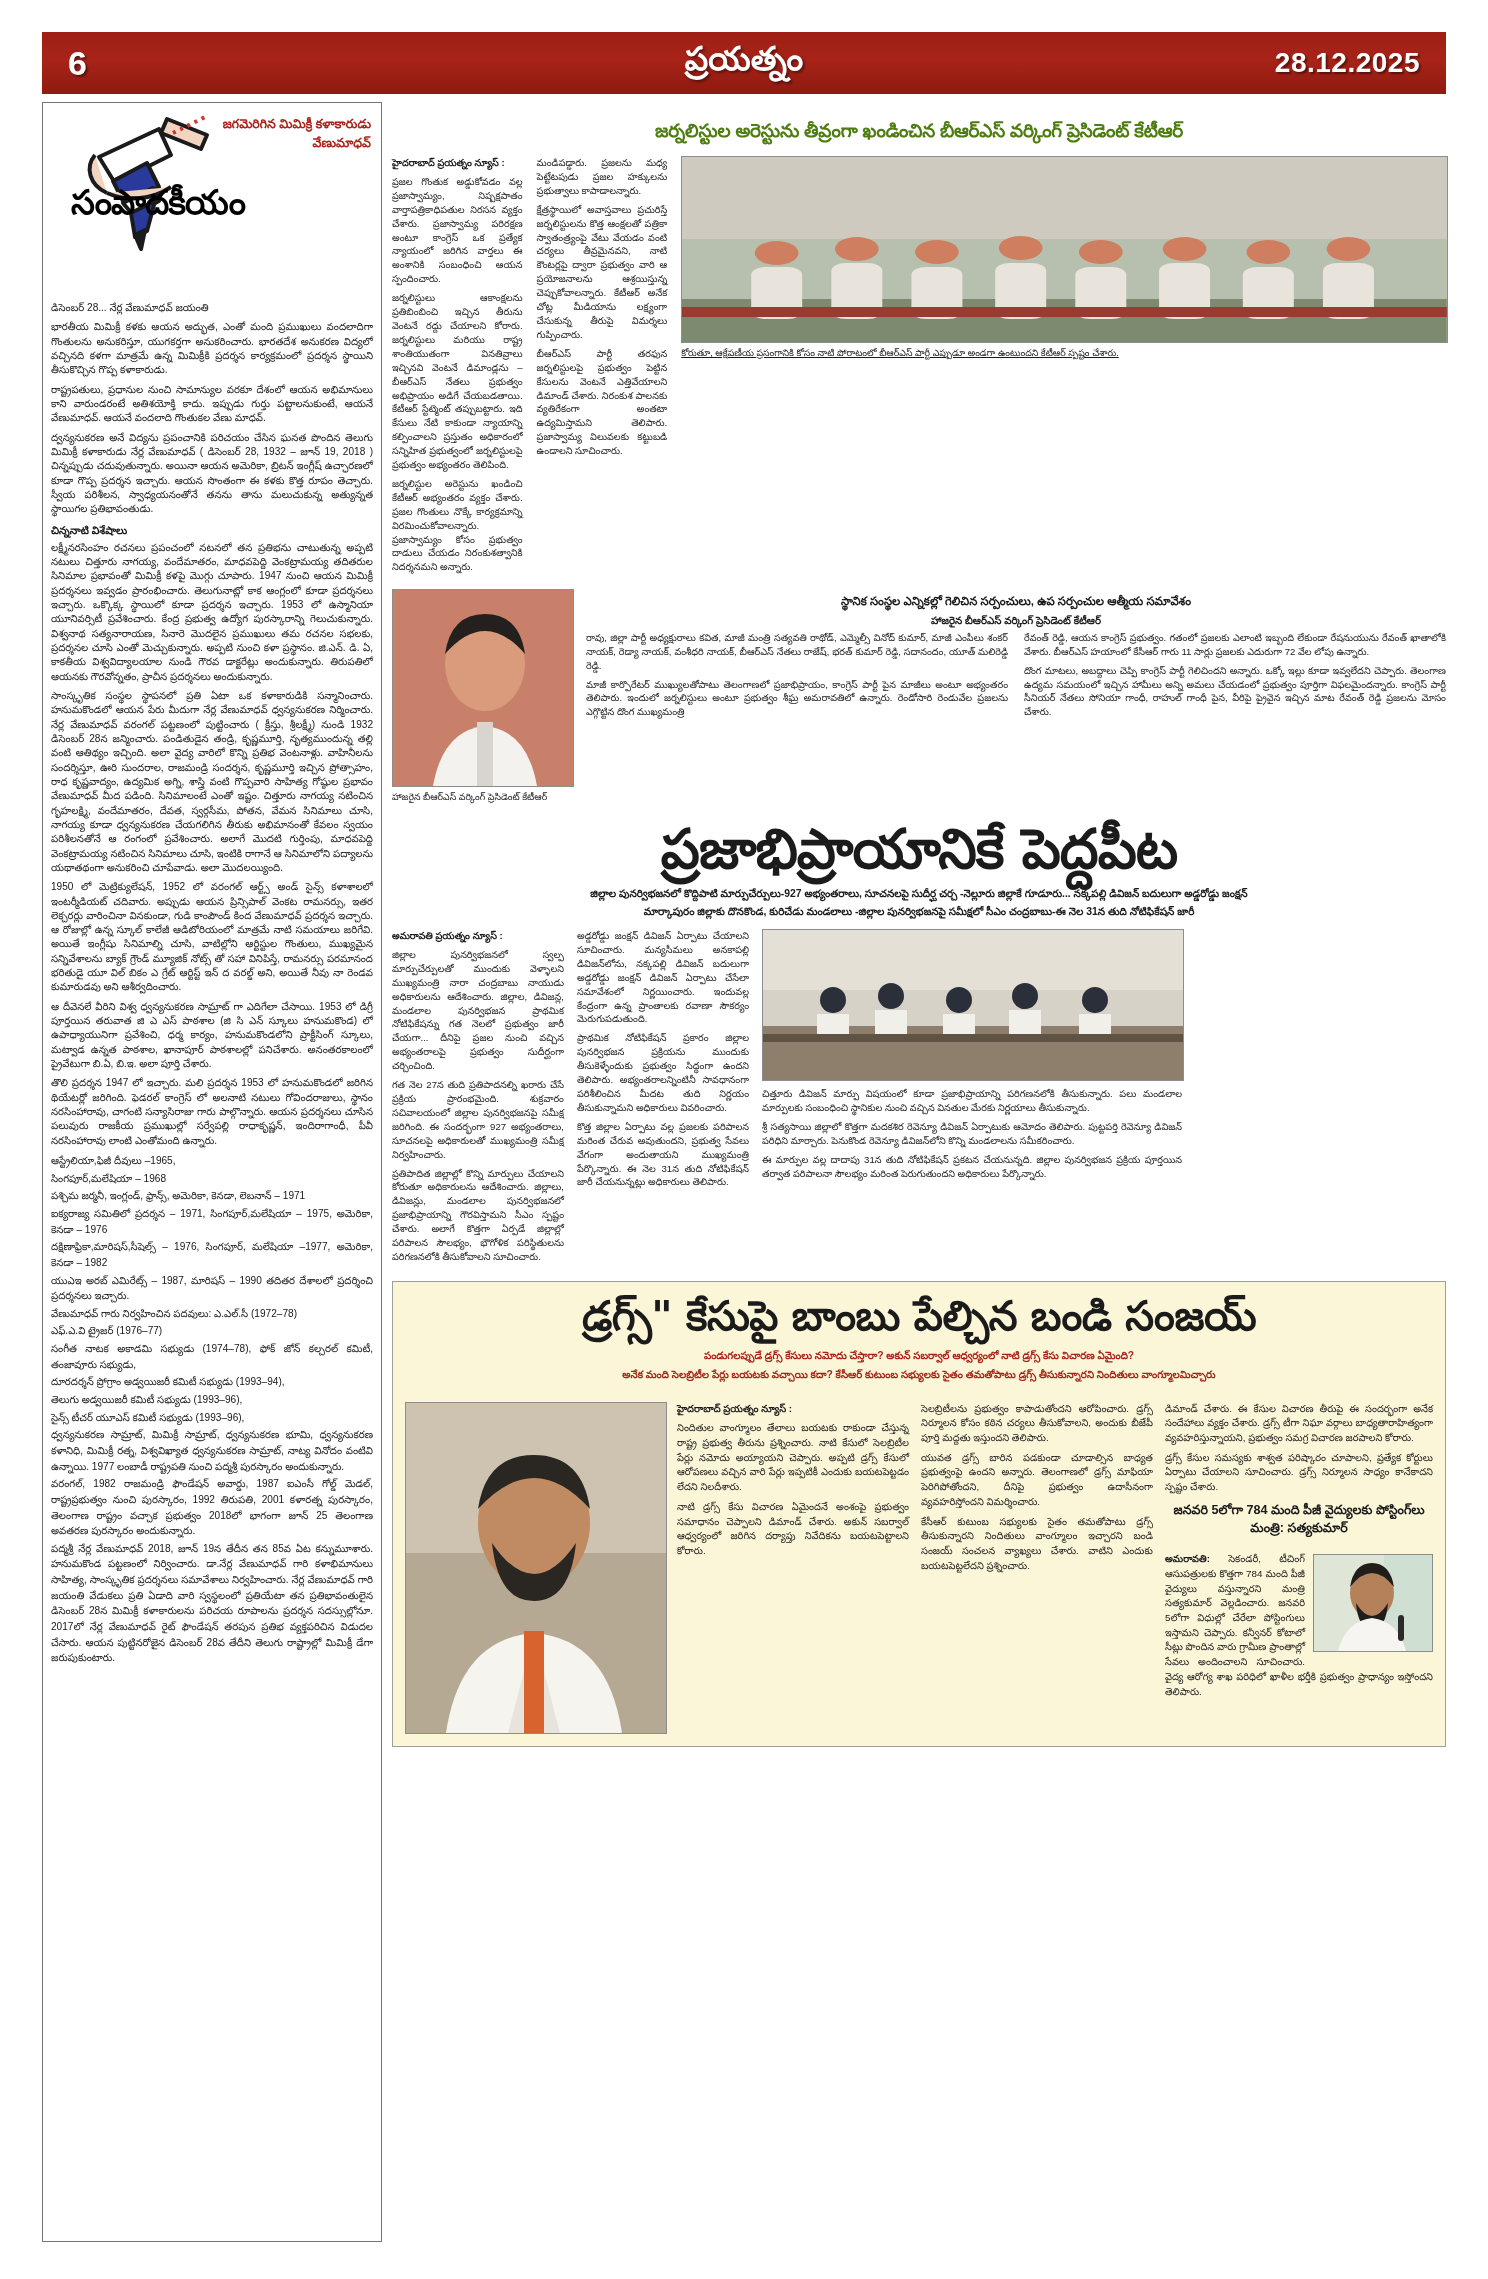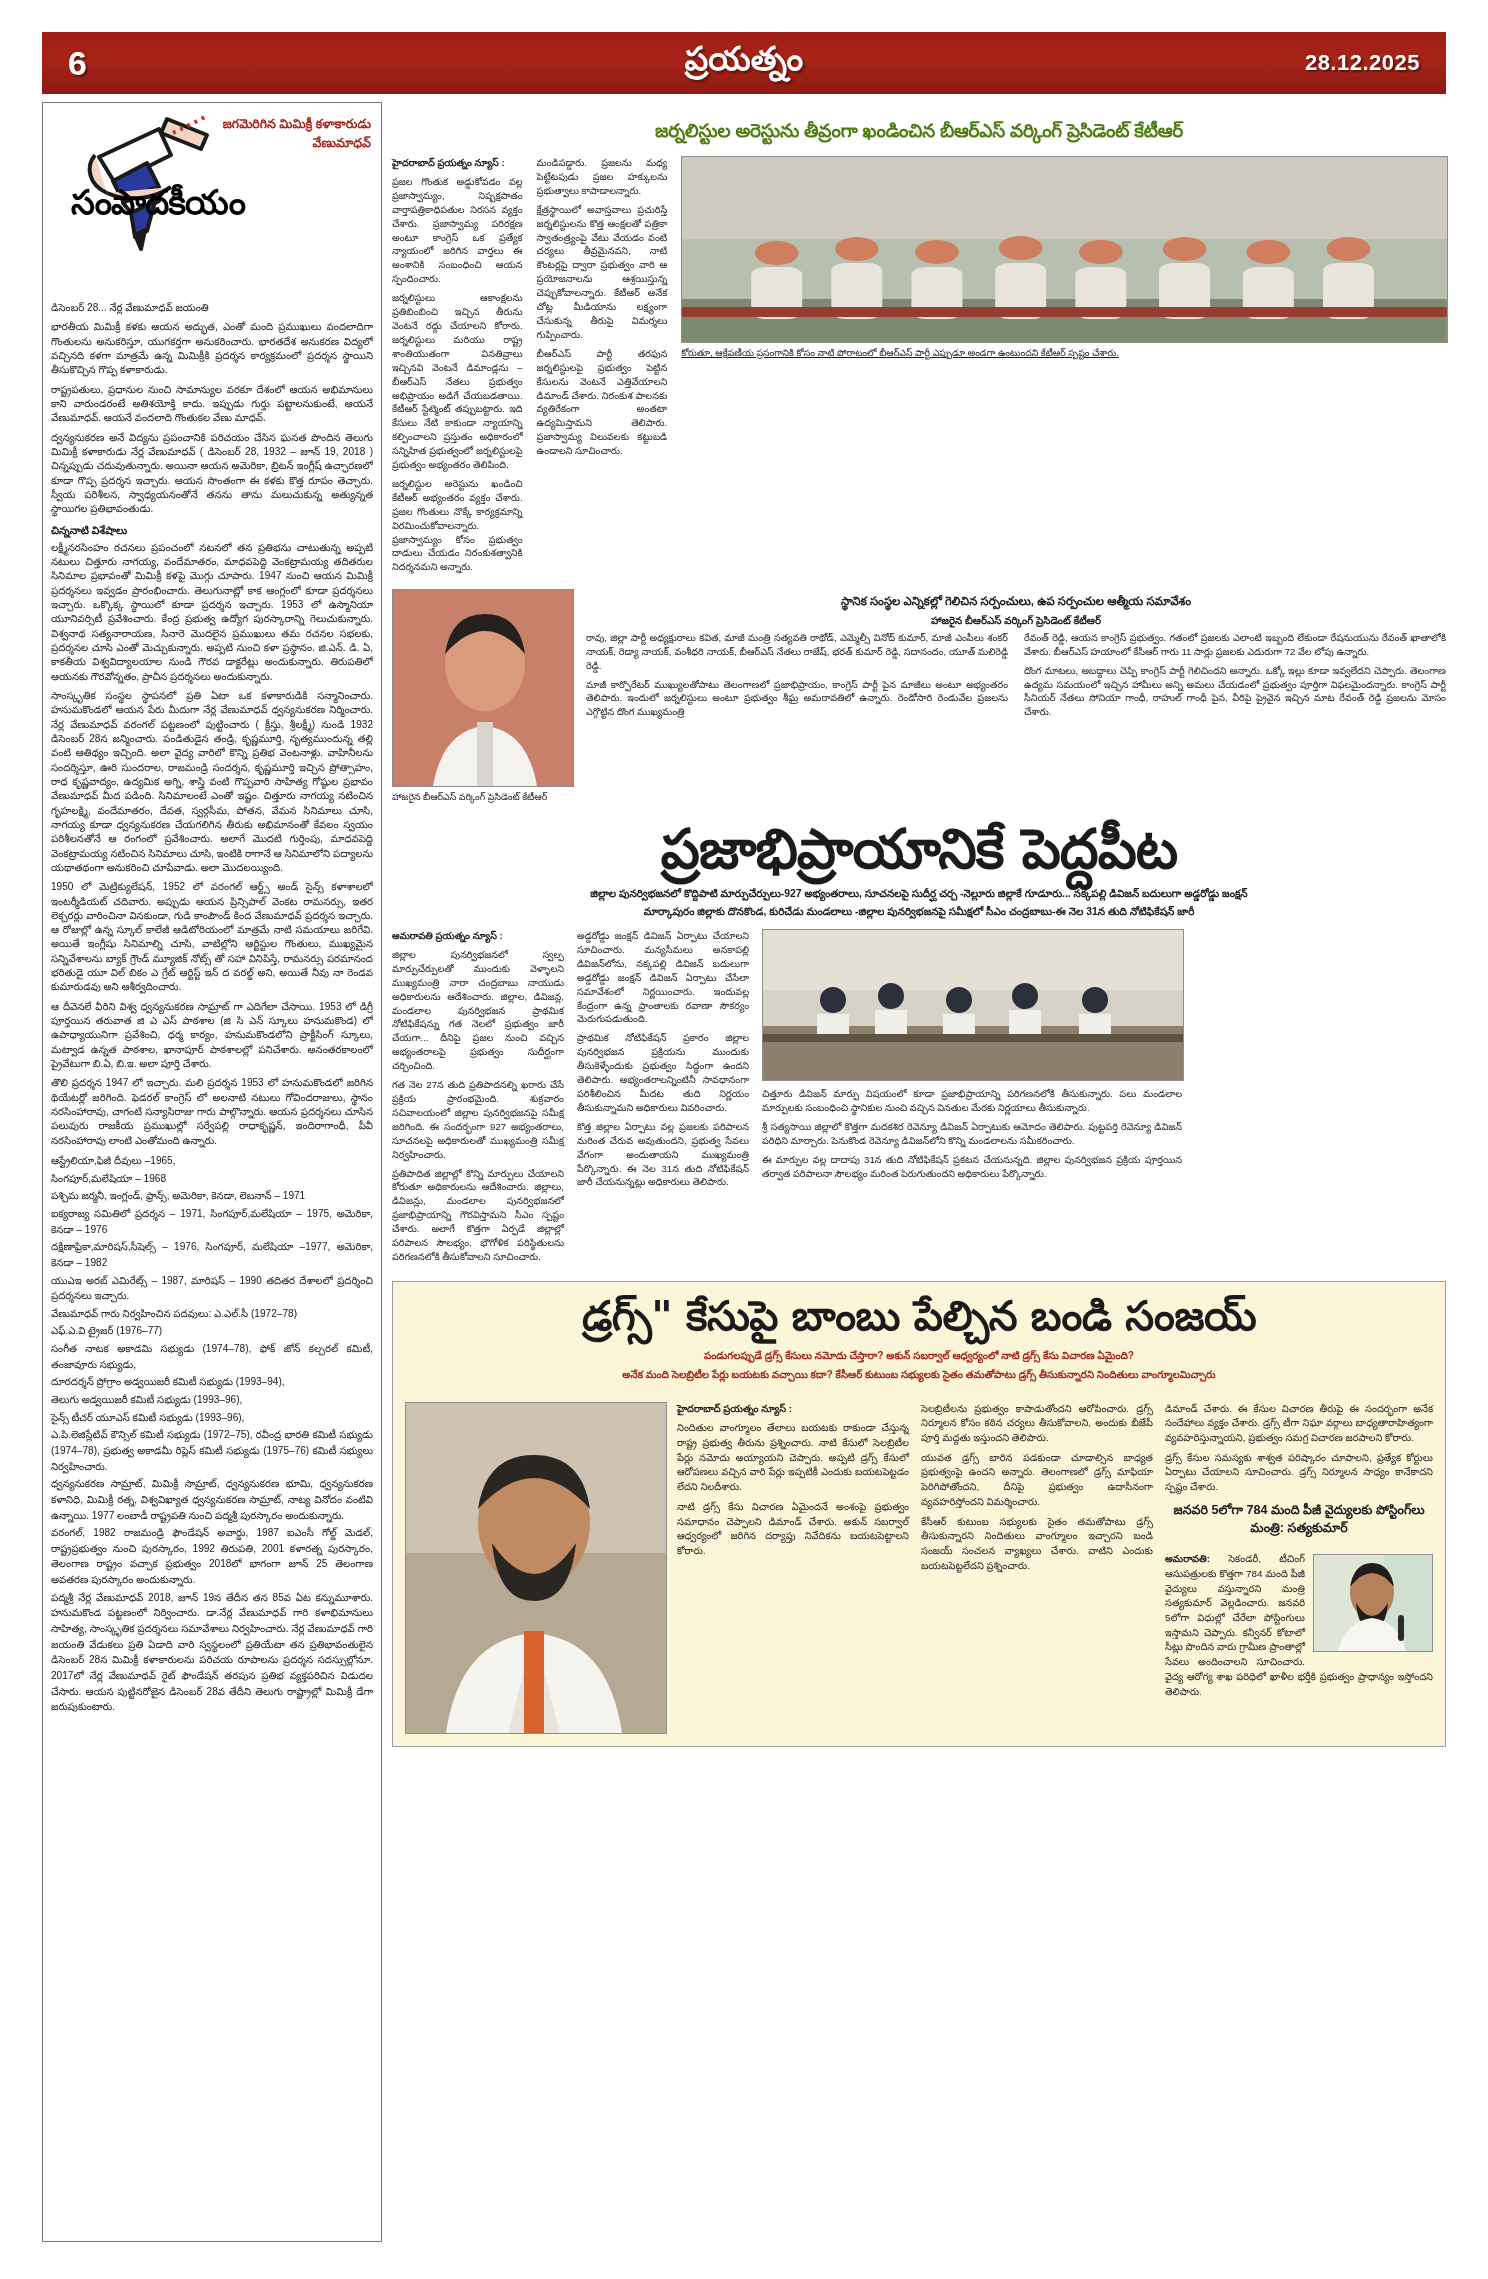--- a/index.html
+++ b/index.html
@@ -21,21 +21,21 @@
   .masthead .pageno{
     color:#fff;font-size:34px;font-weight:bold;letter-spacing:1px;
     text-shadow:2px 2px 2px rgba(0,0,0,.45);
   }
   .masthead .title{
     color:#fff;font-size:33px;font-weight:bold;
     text-shadow:2px 2px 3px rgba(0,0,0,.45);
     position:absolute;left:50%;transform:translateX(-50%);
   }
   .masthead .date{
-    color:#fff;font-size:22px;font-weight:bold;letter-spacing:.5px;
+    color:#fff;font-size:28px;font-weight:bold;letter-spacing:.5px;
     text-shadow:2px 2px 2px rgba(0,0,0,.45);
   }
 
   
   .editorial{
     position:absolute;left:42px;top:102px;width:340px;height:2140px;
     border:1px solid #737373;background:#fff;box-sizing:border-box;
     padding:6px 8px 8px 8px;overflow:hidden;
   }
   .ed-logo{position:relative;height:190px;}
@@ -187,21 +187,20 @@
         <div>పశ్చిమ జర్మనీ, ఇంగ్లండ్, ఫ్రాన్స్, అమెరికా, కెనడా, లెబనాన్ – 1971</div>
         <div>ఐక్యరాజ్య సమితిలో ప్రదర్శన – 1971, సింగపూర్,మలేషియా – 1975, అమెరికా, కెనడా – 1976</div>
         <div>దక్షిణాఫ్రికా,మారిషస్,సీషెల్స్ – 1976, సింగపూర్, మలేషియా –1977, అమెరికా, కెనడా – 1982</div>
         <div>యుఎఇ అరబ్ ఎమిరేట్స్ – 1987, మారిషస్ – 1990 తదితర దేశాలలో ప్రదర్శించి ప్రదర్శనలు ఇచ్చారు.</div>
         <div>వేణుమాధవ్ గారు నిర్వహించిన పదవులు: ఎ.ఎల్.సీ (1972–78)</div>
         <div>ఎఫ్.ఎ.వి ట్రైజర్ (1976–77)</div>
         <div>సంగీత నాటక అకాడమి సభ్యుడు (1974–78), ఫోక్ జోన్ కల్చరల్ కమిటీ, తంజావూరు సభ్యుడు,</div>
         <div>దూరదర్శన్ ప్రోగ్రాం అడ్వయిజరీ కమిటీ సభ్యుడు (1993–94),</div>
         <div>తెలుగు అడ్వయిజరీ కమిటీ సభ్యుడు (1993–96),</div>
         <div>సైన్స్ టీచర్ యూఎస్ కమిటీ సభ్యుడు (1993–96),</div>
-        <div>ఎ.పి.లెజిస్లేటివ్ కౌన్సిల్ కమిటీ సభ్యుడు (1972–75), రవీంద్ర భారతి కమిటీ సభ్యుడు (1974–78), ప్రభుత్వ అకాడమీ రిప్లెస్ కమిటీ సభ్యుడు (1975–76) కమిటీ సభ్యులు నిర్వహించారు.</div>
         <div>ధ్వన్యనుకరణ సామ్రాట్, మిమిక్రీ సామ్రాట్, ధ్వన్యనుకరణ భూమి, ధ్వన్యనుకరణ కళానిధి, మిమిక్రీ రత్న, విశ్వవిఖ్యాత ధ్వన్యనుకరణ సామ్రాట్, నాట్య వినోదం వంటివి ఉన్నాయి. 1977 లంబాడీ రాష్ట్రపతి నుంచి పద్మశ్రీ పురస్కారం అందుకున్నారు.</div>
         <div>వరంగల్, 1982 రాజమండ్రి ఫౌండేషన్ అవార్డు, 1987 ఐఎంసీ గోల్డ్ మెడల్, రాష్ట్రప్రభుత్వం నుంచి పురస్కారం, 1992 తిరుపతి, 2001 కళారత్న పురస్కారం, తెలంగాణ రాష్ట్రం వచ్చాక ప్రభుత్వం 2018లో భాగంగా జూన్ 25 తెలంగాణ అవతరణ పురస్కారం అందుకున్నారు.</div>
         <div>పద్మశ్రీ నేర్ల వేణుమాధవ్ 2018, జూన్ 19న తేదీన తన 85వ ఏట కన్నుమూశారు. హనుమకొండ పట్టణంలో నిర్వించారు. డా.నేర్ల వేణుమాధవ్ గారి కళాభిమానులు సాహిత్య, సాంస్కృతిక ప్రదర్శనలు సమావేశాలు నిర్వహించారు. నేర్ల వేణుమాధవ్ గారి జయంతి వేడుకలు ప్రతి ఏడాది వారి స్వస్థలంలో ప్రతియేటా తన ప్రతిభావంతులైన డిసెంబర్ 28న మిమిక్రీ కళాకారులను పరిచయ రూపాలను ప్రదర్శన సదస్సుల్లోనూ. 2017లో నేర్ల వేణుమాధవ్ రైట్ ఫౌండేషన్ తరపున ప్రతిభ వ్యక్తపరిచిన విడుదల చేసారు. ఆయన పుట్టినరోజైన డిసెంబర్ 28వ తేదీని తెలుగు రాష్ట్రాల్లో మిమిక్రీ డేగా జరుపుకుంటారు.</div>
       </div>
     </div>
   </div>
 
   <div class="main">
 
     <div>

